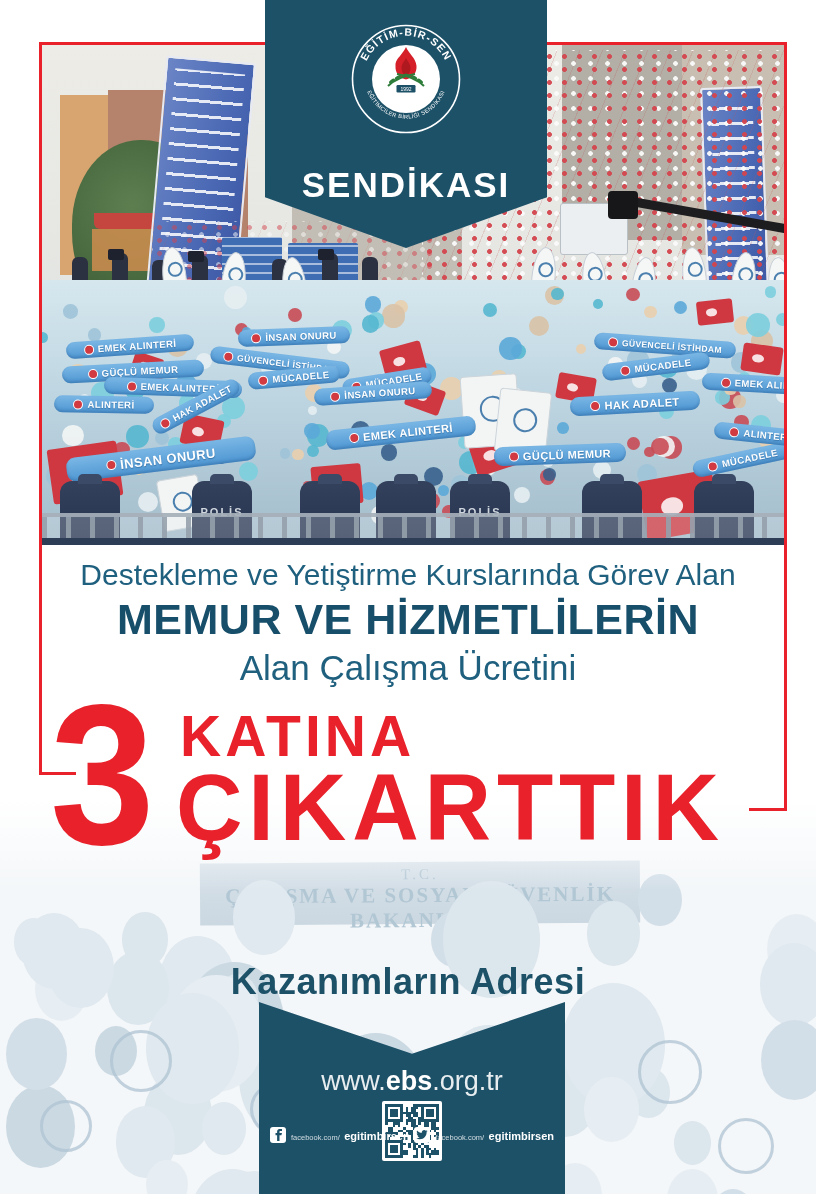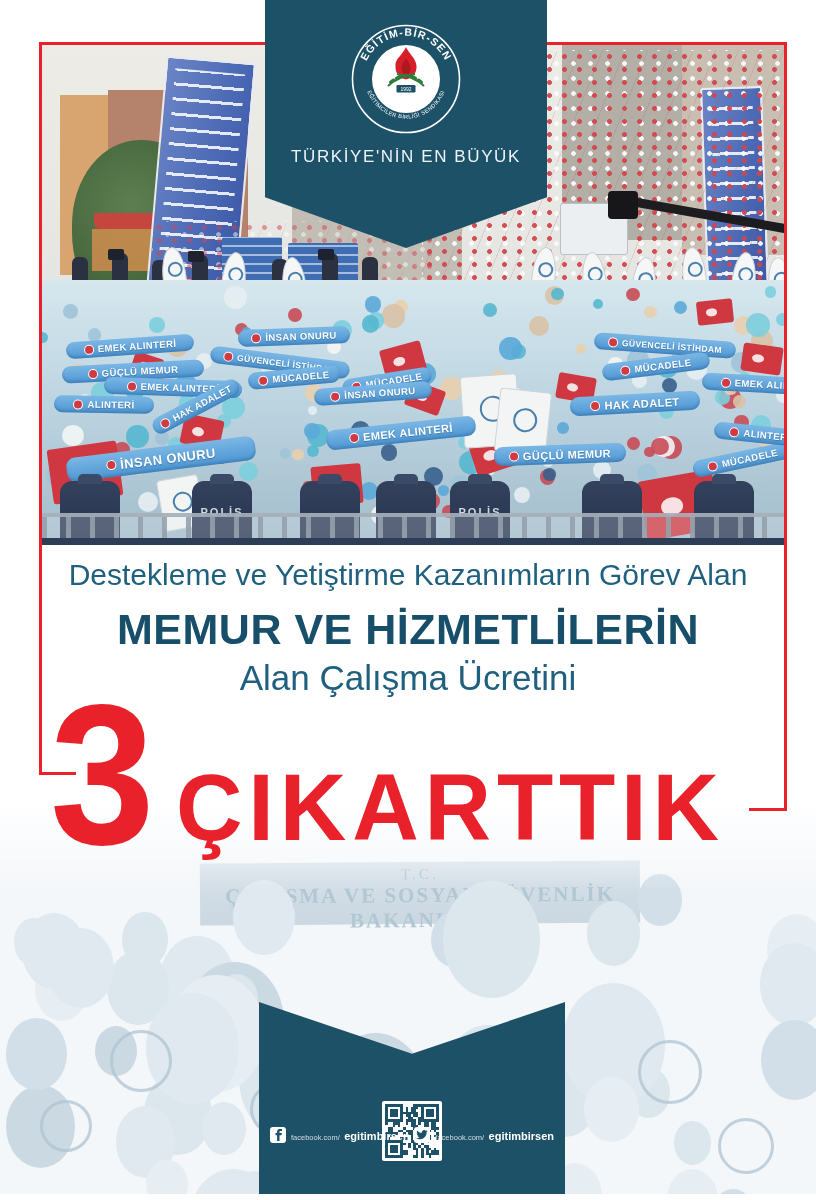--- a/index.html
+++ b/index.html
@@ -73,21 +73,21 @@
         clip-path:polygon(0 0,100% 0,100% 79.5%,50% 100%,0 79.5%);text-align:center;}
   .badge-logo{position:absolute;left:86px;top:24px;width:110px;height:110px;}
   .badge-tag{position:absolute;left:0;top:147px;width:100%;color:#eef4f7;font-size:17px;
         letter-spacing:1.6px;font-weight:400;}
   .badge-title{position:absolute;left:0;top:165px;width:100%;color:#fff;font-size:35px;
         font-weight:bold;letter-spacing:2px;}
 
   
   .headline{position:absolute;left:0;top:558px;width:816px;text-align:center;z-index:4;}
   .hl1{font-size:30px;color:#20607f;}
-  .hl2{font-size:43px;font-weight:bold;color:#174e6a;margin-top:13px;letter-spacing:.5px;}
+  .hl2{font-size:43px;font-weight:bold;color:#174e6a;margin-top:3px;letter-spacing:.5px;}
   .hl3{font-size:35px;color:#20607f;margin-top:4px;}
 
   
   .claim-number{position:absolute;left:50px;top:700px;font-size:200px;line-height:150px;
         font-weight:bold;color:#e8212b;letter-spacing:-6px;transform:scaleX(.94);transform-origin:left top;z-index:4;}
   .claim-w1{position:absolute;left:180px;top:703px;font-size:57px;font-weight:bold;color:#e8212b;
         letter-spacing:4px;z-index:4;}
   .claim-w2{position:absolute;left:176px;top:760px;font-size:95px;line-height:95px;font-weight:bold;color:#e8212b;
         letter-spacing:6px;transform:scaleX(.97);transform-origin:left top;z-index:4;}
 
@@ -449,30 +449,31 @@
         <ellipse cx="41" cy="57" rx="3.4" ry="1.6" transform="rotate(-35 41 57)"></ellipse>
         <ellipse cx="47" cy="53.5" rx="3.4" ry="1.6" transform="rotate(-25 47 53.5)"></ellipse>
         <ellipse cx="54" cy="51.5" rx="3.4" ry="1.6" transform="rotate(-12 54 51.5)"></ellipse>
         <ellipse cx="69" cy="57" rx="3.4" ry="1.6" transform="rotate(35 69 57)"></ellipse>
         <ellipse cx="63" cy="53.5" rx="3.4" ry="1.6" transform="rotate(25 63 53.5)"></ellipse>
         <ellipse cx="56" cy="51.5" rx="3.4" ry="1.6" transform="rotate(12 56 51.5)"></ellipse>
       </g>
       <rect x="45.5" y="61" width="19" height="7.5" rx="1.2" fill="#1d5168"></rect>
       <text x="55" y="67" text-anchor="middle" font-family="Liberation Sans, sans-serif" font-size="5" fill="#ffffff">1992</text>
     </svg>
-    <div class="badge-tag">TÜRKİYE'NİN EN BÜYÜK</div>
+    <div class="badge-title">SENDİKASI</div>
   </div>
 
   <div class="headline">
-    <div class="hl1">Destekleme ve Yetiştirme Kazanımların Görev Alan</div>
+    <div class="hl1">Destekleme ve Yetiştirme Kurslarında Görev Alan</div>
     <div class="hl2">MEMUR VE HİZMETLİLERİN</div>
     <div class="hl3">Alan Çalışma Ücretini</div>
   </div>
 
   <div class="claim-number">3</div>
+  <div class="claim-w1">KATINA</div>
   <div class="claim-w2">ÇIKARTTIK</div>
 
   <div class="fade-section">
     <div class="sign">
       <div class="sign-top">T.C.</div>
       <div class="sign-main">ÇALIŞMA VE SOSYAL GÜVENLİK BAKANLIĞI</div>
     </div>
     <div id="fadeblobs">
         <div class="blob" style="left: 158.948px; top: 135.822px; width: 76.7476px; height: 92.0971px; background: rgb(223, 233, 239);"></div>
         <div class="blob" style="left: 627.369px; top: 266.926px; width: 42.6102px; height: 51.1323px; background: rgb(220, 230, 237);"></div>
@@ -518,22 +519,26 @@
         <div class="blob" style="left: 584.439px; top: 276.838px; width: 54.2866px; height: 65.1439px; background: rgb(231, 238, 243);"></div>
         <div class="ring" style="left: 110px; top: 230px; width: 56px; height: 56px;"></div>
         <div class="ring" style="left: 250px; top: 282px; width: 48px; height: 48px;"></div>
         <div class="ring" style="left: 420px; top: 262px; width: 52px; height: 52px;"></div>
         <div class="ring" style="left: 638px; top: 240px; width: 58px; height: 58px;"></div>
         <div class="ring" style="left: 718px; top: 318px; width: 50px; height: 50px;"></div>
         <div class="ring" style="left: 40px; top: 300px; width: 46px; height: 46px;"></div>
       </div>
     <div class="fade-top"></div>
   </div>
+  <div class="tagline2">Kazanımların Adresi</div>
 
   <div class="footer">
+    <div class="footer-url">
+      <span class="lt">www.</span><span class="bd">ebs</span><span class="lt">.org.tr</span>
+    </div>
     <div class="qr">
         <div class="qr-grid" id="qrgrid">
           <i></i>
           <i></i>
           <i></i>
           <i></i>
           <i></i>
           <i></i>
           <i></i>
           <i style="background: transparent;"></i>

